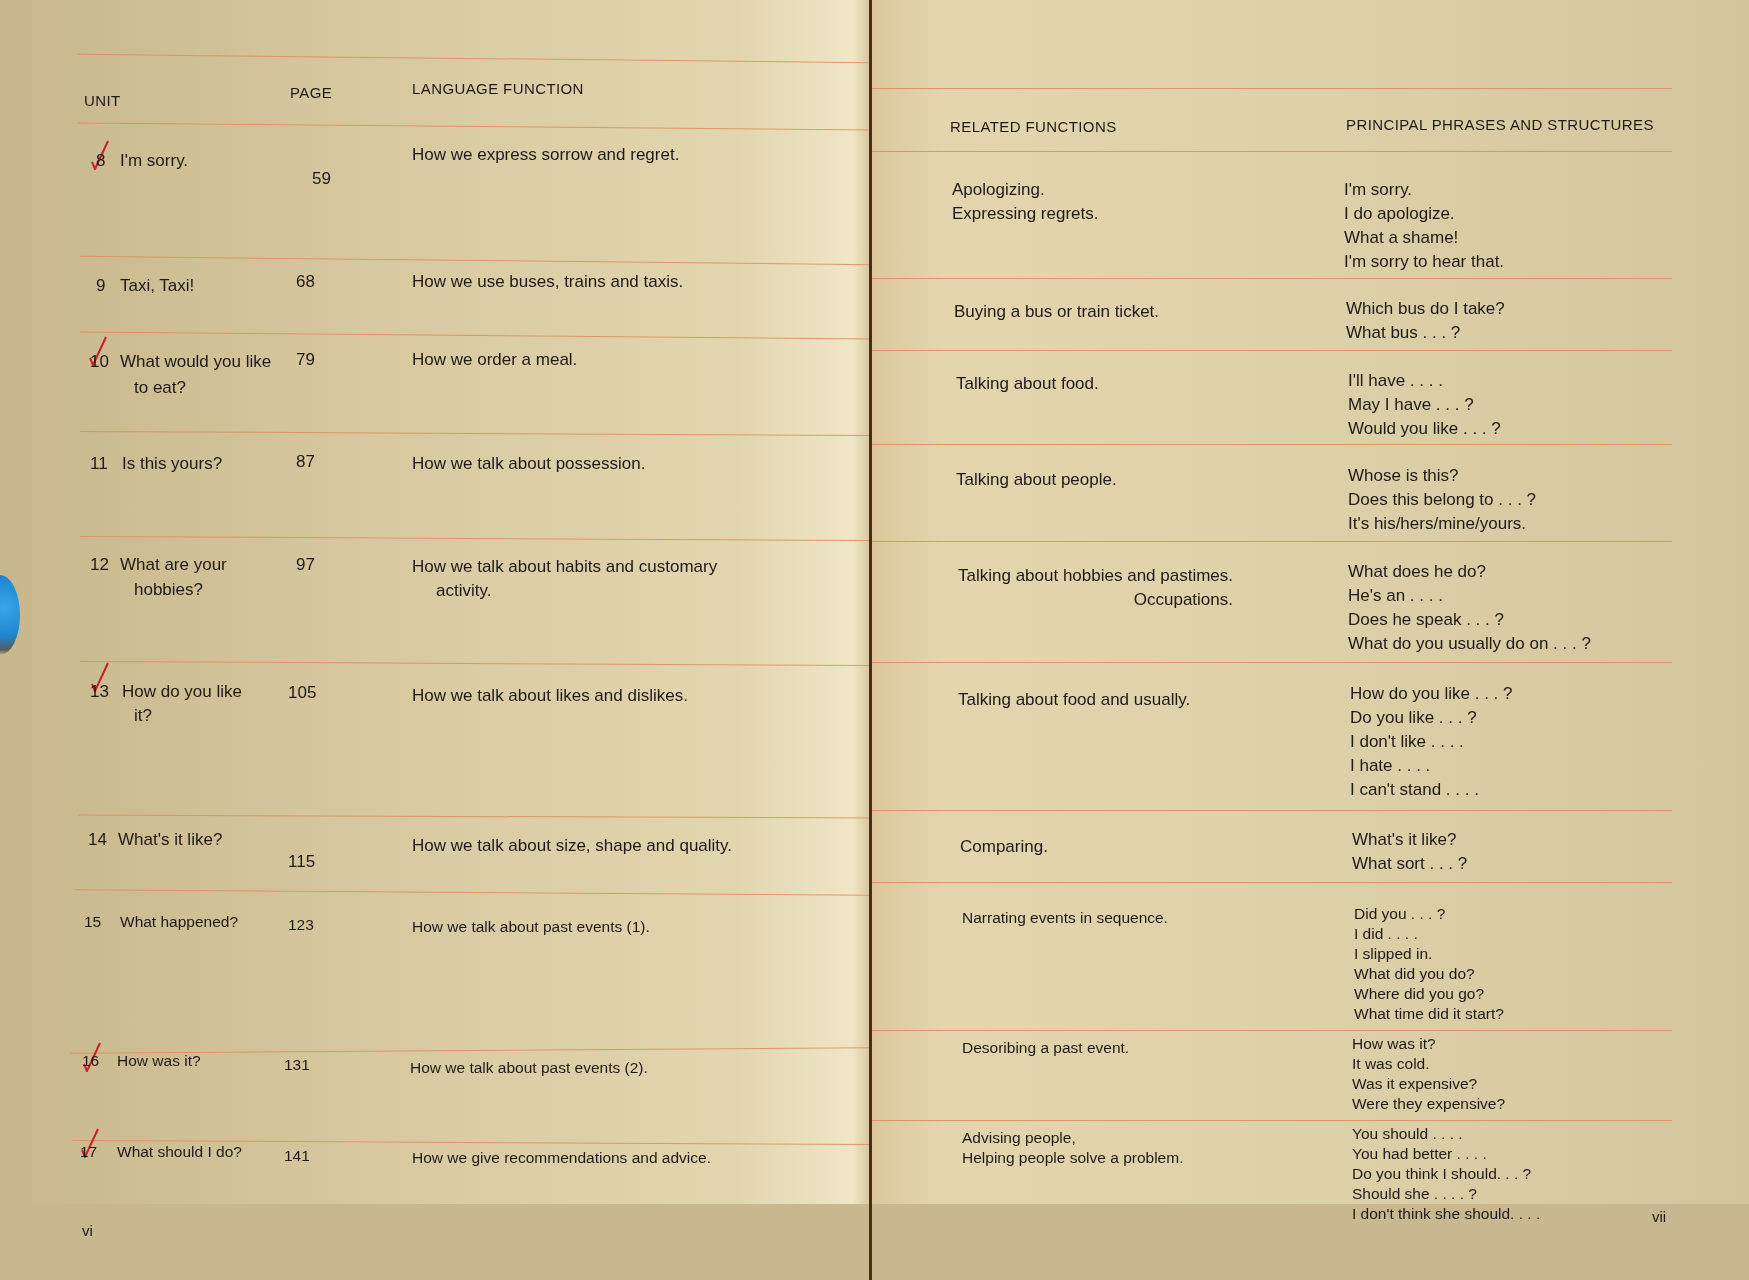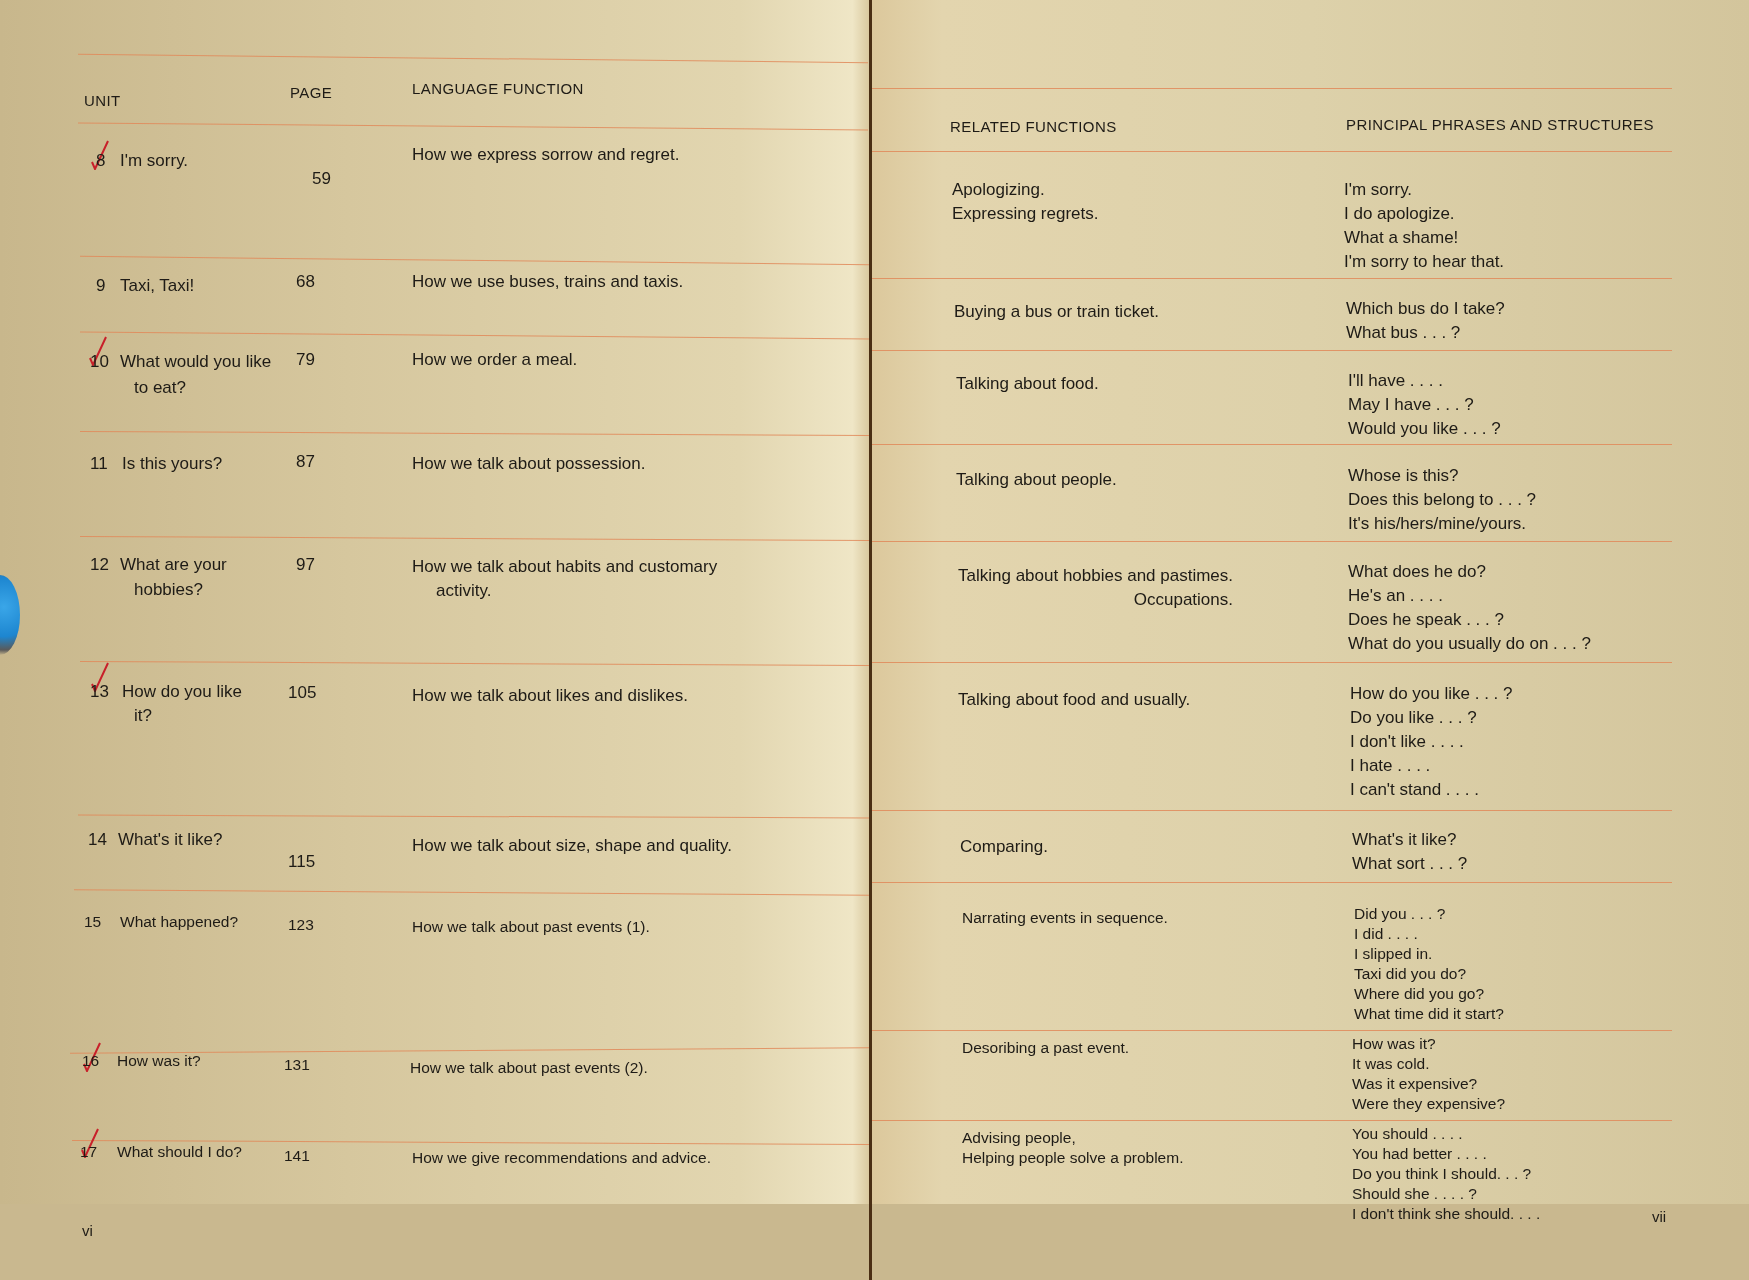--- a/index.html
+++ b/index.html
@@ -256,21 +256,21 @@
     <div class="rule" style="left:0; width:800px; top:882px;"></div>
 
     <div>
       <div class="txt multi small" style="left:90px; top:908px;">
         <div>Narrating events in sequence.</div>
       </div>
       <div class="txt multi small" style="left:482px; top:904px;">
         <div>Did you . . . ?</div>
           <div>I did . . . .</div>
           <div>I slipped in.</div>
-          <div>Taxi did you do?</div>
+          <div>What did you do?</div>
           <div>Where did you go?</div>
           <div>What time did it start?</div>
       </div>
     </div>
     <div class="rule" style="left:0; width:800px; top:1030px;"></div>
 
     <div>
       <div class="txt multi small" style="left:90px; top:1038px;">
         <div>Desoribing a past event.</div>
       </div>

